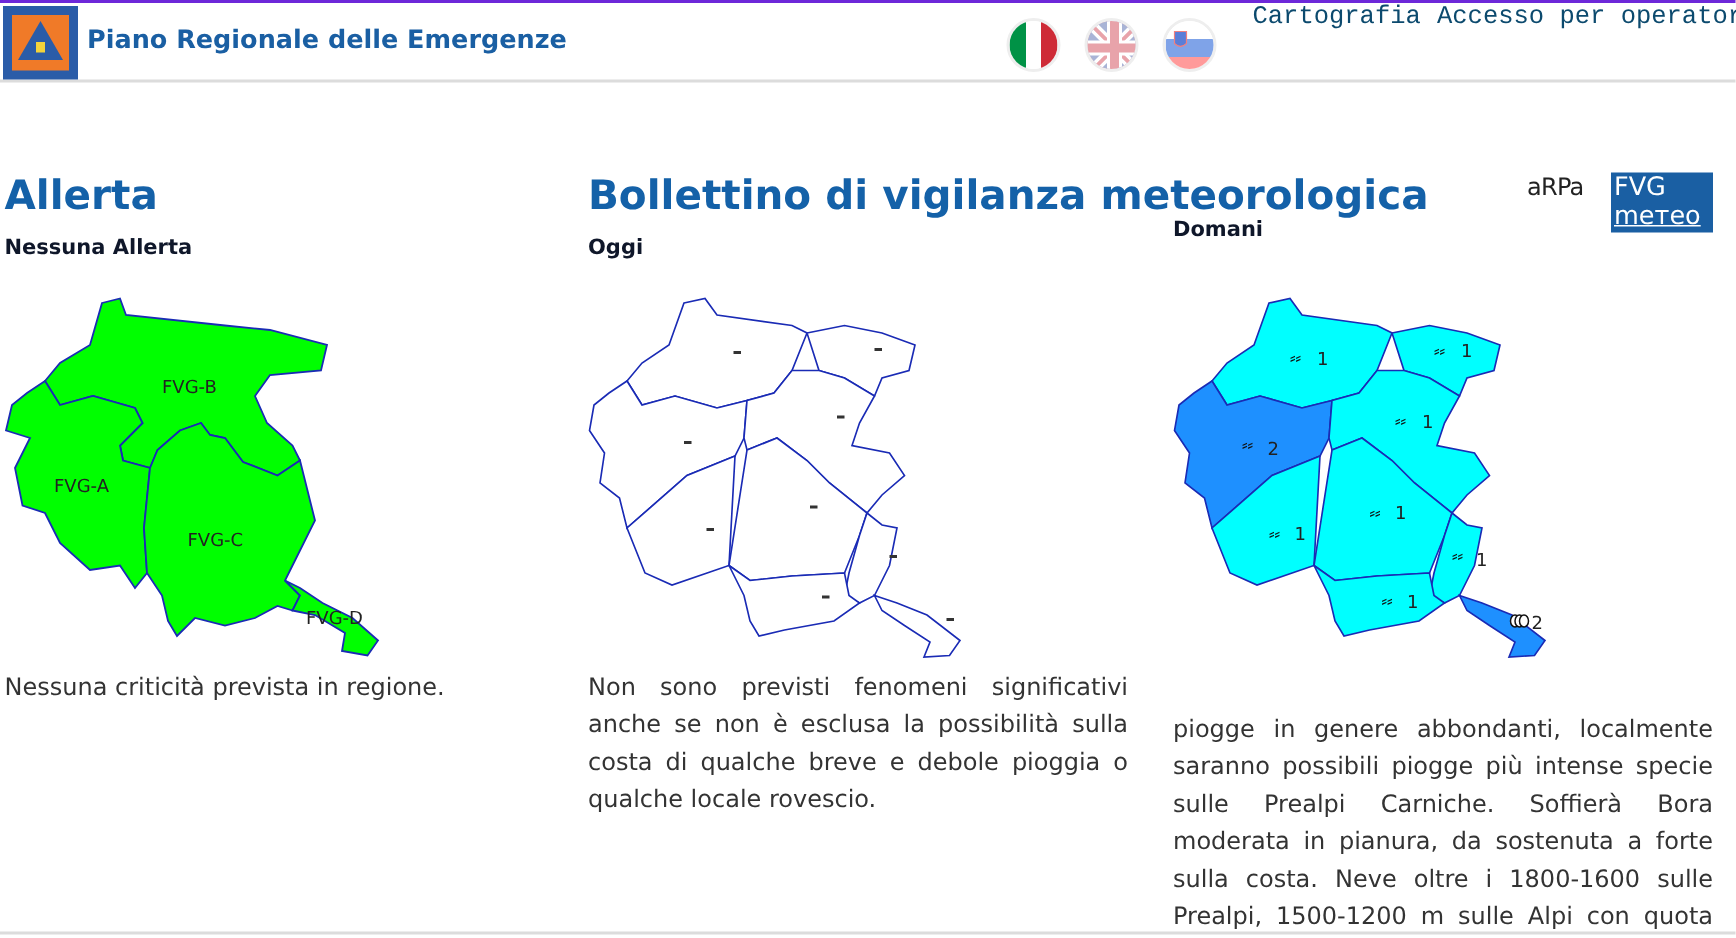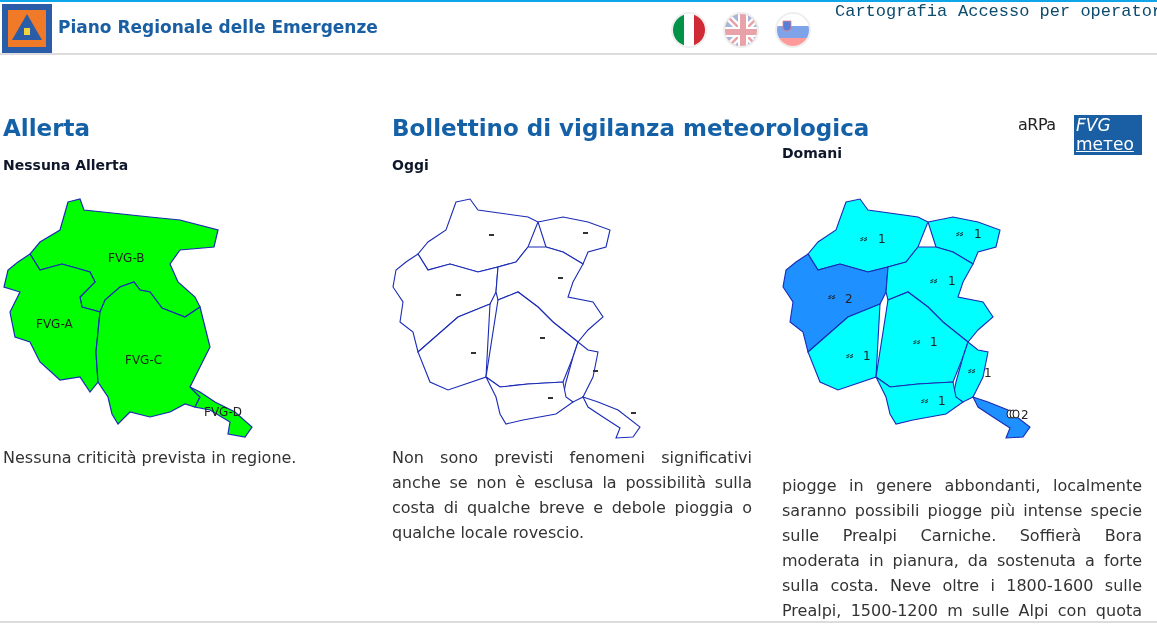--- a/index.html
+++ b/index.html
@@ -1,34 +1,34 @@
 <!DOCTYPE html>
 <html><head>
 <meta charset="utf-8">
 <style>
   * { box-sizing: border-box; margin: 0; padding: 0; }
   html, body { width: 1157px; height: 625px; overflow: hidden; background: #ffffff; font-family: "DejaVu Sans", sans-serif; }
-  .navbar { position: absolute; left: 0; top: 0; width: 1157px; height: 55px; border-top: 2px solid #0ea5e9; border-bottom: 2px solid #dcdcdc; background: #fff; }
+  .navbar { position: absolute; left: 0; top: 0; width: 1157px; height: 55px; border-top: 2px solid #6d28d9; border-bottom: 2px solid #dcdcdc; background: #fff; }
   .logo { position: absolute; left: 2px; top: 2px; width: 50px; height: 49px; background: #2a5ca8; }
   .logo .orange { position: absolute; left: 6px; top: 6px; width: 38px; height: 37px; background: #f07a28; }
   .logo .tri { position: absolute; left: 10px; top: 10px; width: 0; height: 0; border-left: 15px solid transparent; border-right: 15px solid transparent; border-bottom: 26px solid #2a5ca8; }
   .logo .shield { position: absolute; left: 22px; top: 24px; width: 6px; height: 7px; background: #f3d33b; }
   .brand { position: absolute; left: 58px; top: 15px; font-size: 17px; font-weight: bold; color: #1a5fa3; white-space: nowrap; }
   .flag { position: absolute; top: 10px; width: 36px; height: 36px; border-radius: 50%; overflow: hidden; border: 2px solid #eee; }
   .flag-it { left: 671px; display: flex; }
   .flag-it span { flex: 1; }
   .flag-en { left: 723px; background: #eab4b9; }
   .flag-sl { left: 775px; }
   .nav-link { position: absolute; top: 0; font-size: 17px; color: #0c4a6e; white-space: nowrap; font-family: Liberation Mono, monospace; }
-  .h1 { position: absolute; font-size: 23px; font-weight: bold; color: #1461a8; white-space: nowrap; }
+  .h1 { position: absolute; font-size: 27px; font-weight: bold; color: #1461a8; white-space: nowrap; }
   .h2 { position: absolute; font-size: 14px; font-weight: bold; color: #0f172a; white-space: nowrap; }
   .arpa { position: absolute; left: 1018px; top: 115px; width: 125px; height: 42px; }
   .arpa .a1 { position: absolute; left: 0; top: 0; font-size: 16px; color: #222; letter-spacing: -0.5px; }
   .arpa .box { position: absolute; left: 56px; top: 0; width: 68px; height: 40px; background: #1a5fa3; color: #fff; }
-  .arpa .box .fvg { position: absolute; left: 2px; top: 0; font-size: 17px; font-style: italic; }
+  .arpa .box .fvg { position: absolute; left: 2px; top: 0; font-size: 17px; }
   .arpa .box .met { position: absolute; left: 2px; top: 19px; font-size: 17px; text-decoration: underline; }
   .map { position: absolute; }
   .para { position: absolute; font-size: 16px; line-height: 25px; color: #333; text-align: justify; }
   .para-clip { overflow: hidden; }
   .bottom-line { position: absolute; left: 0; top: 621px; width: 1157px; height: 2px; background: #dcdcdc; }
   .map-label { font-family: "DejaVu Sans", sans-serif; font-size: 12px; fill: #222; }
 </style>
 </head>
 <body>
 

